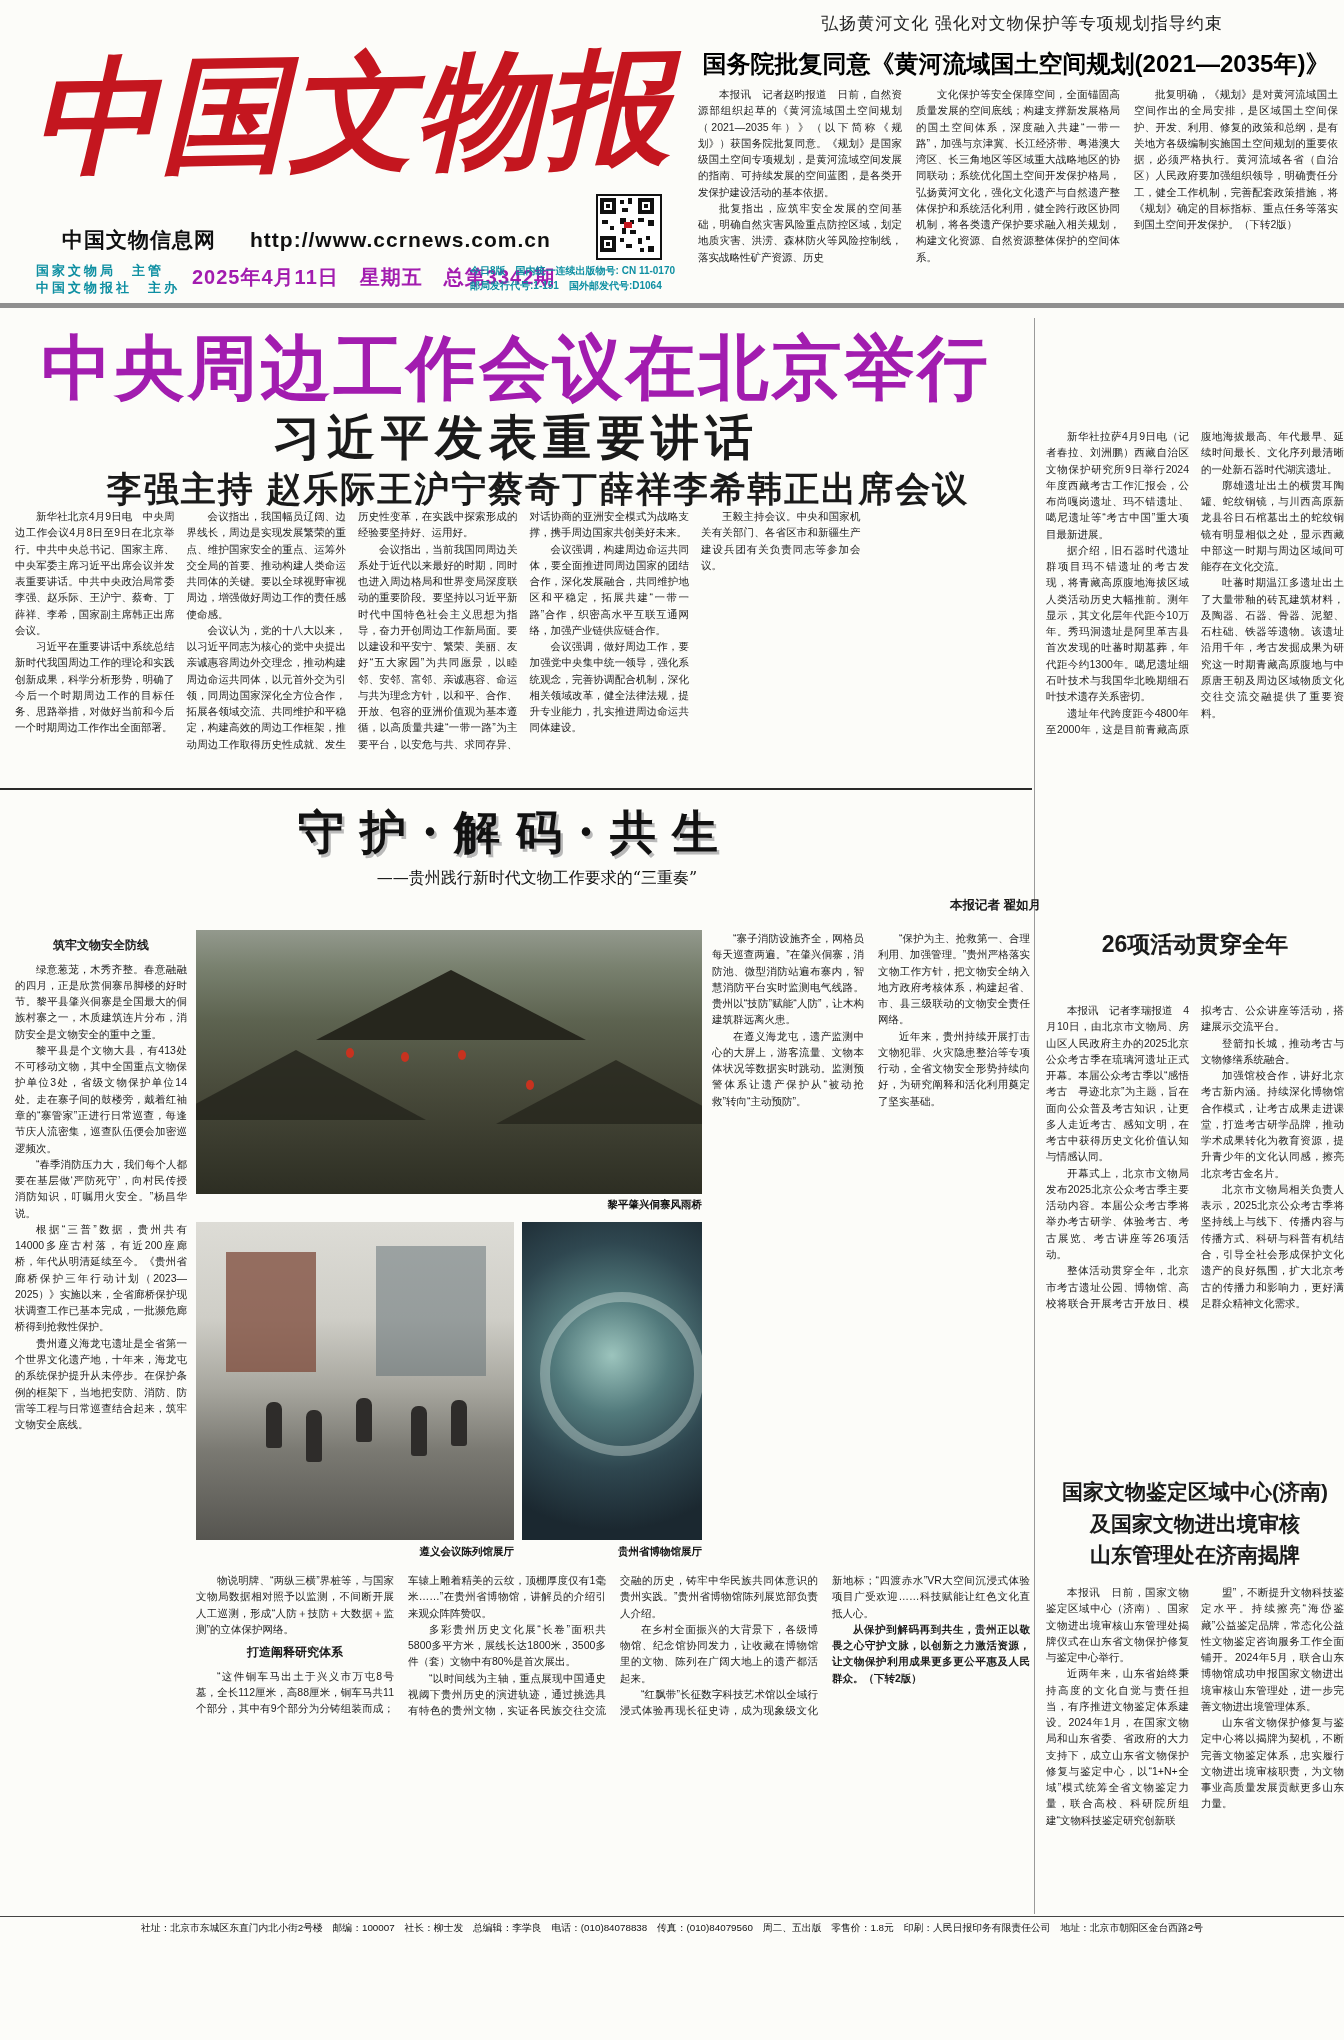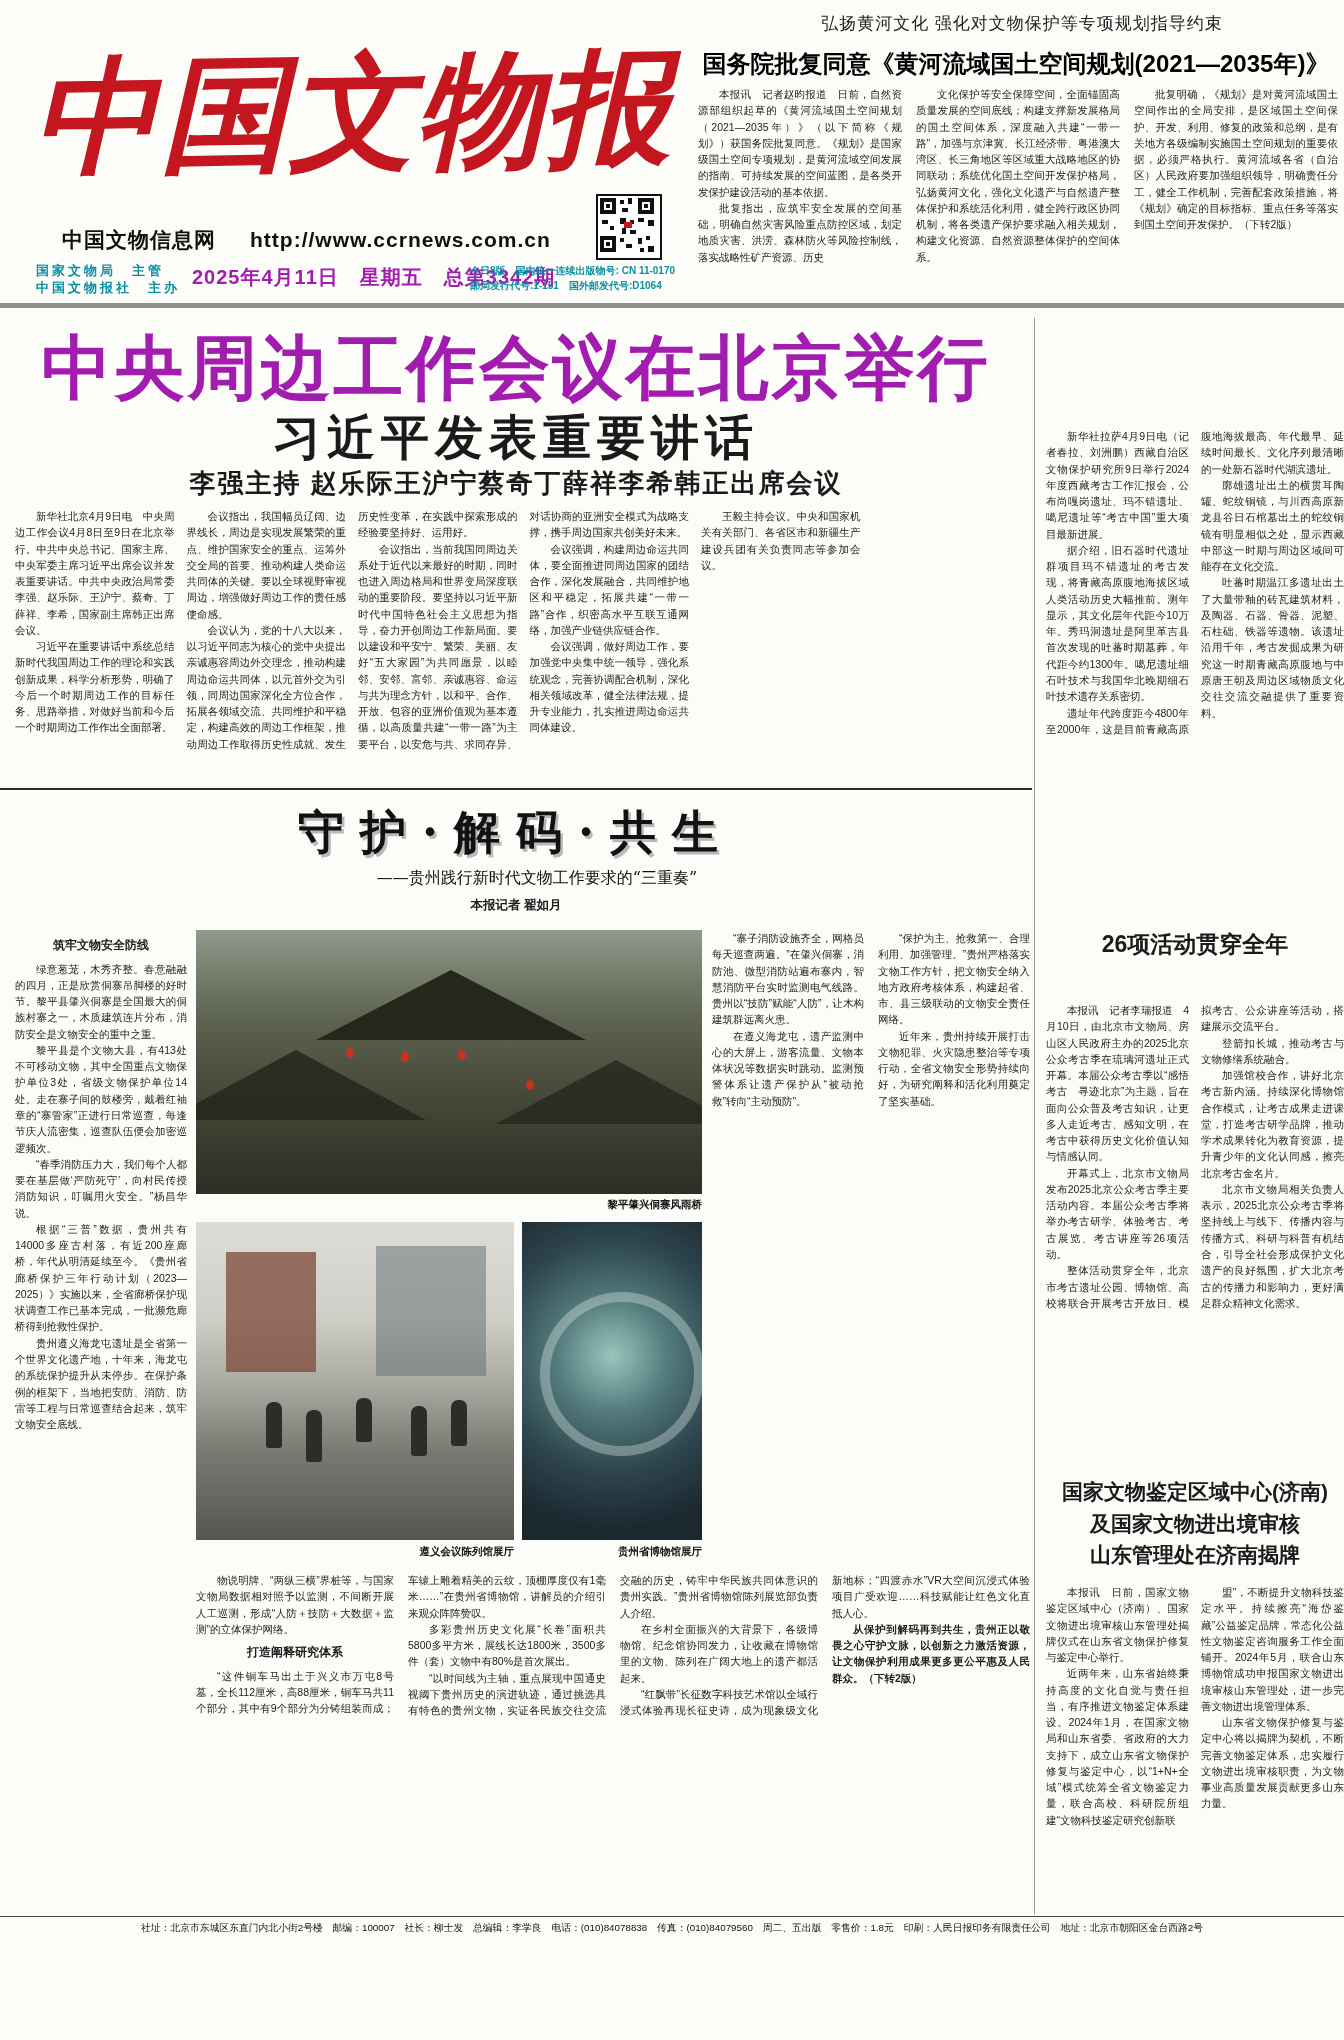--- a/index.html
+++ b/index.html
@@ -25,30 +25,30 @@
     font-size:10.5px;line-height:1.55;text-align:justify;}
   .yr-body p,.body p{margin:0;text-indent:2em;}
   
   .body{font-size:10.5px;line-height:1.55;text-align:justify;color:#1c1c1c;}
   .subhead-inline{display:block;text-align:center;font-weight:bold;font-size:12px;margin:6px 0;text-indent:0;}
   
   .vrule{left:1034px;top:318px;width:1px;height:1596px;background:#9a9a9a;}
   .central-headline{left:0;top:322px;width:1032px;text-align:center;font-size:70px;font-weight:900;
     letter-spacing:3px;color:#a21caf;}
   .central-sub{left:0;top:406px;width:1032px;text-align:center;font-size:48px;font-weight:bold;letter-spacing:6px;}
-  .central-deck{left:0;top:466px;width:1032px;text-align:center;font-size:26px;font-weight:bold;letter-spacing:2px;}
+  .central-deck{left:0;top:466px;width:1032px;text-align:center;font-size:35px;font-weight:bold;letter-spacing:2px;padding-left:22px;}
   .central-body{left:15px;top:508px;width:674px;height:260px;column-count:4;column-gap:12px;}
   .feature-rule{left:0;top:788px;width:1032px;height:2px;background:#2a2a2a;}
   
   .feature-headline{left:0;top:802px;width:1032px;text-align:center;
     font-family:"DejaVu Serif","Liberation Serif",serif;font-weight:bold;font-size:46px;
     letter-spacing:16px;color:#111;text-shadow:2.5px 2.5px 0 #b9b9b9;}
   .feature-subtitle{left:0;top:868px;width:1032px;text-align:center;
     font-family:"DejaVu Serif","Liberation Serif",serif;font-size:16px;color:#111;padding-left:21px;}
-  .feature-byline{left:0;top:897px;width:1032px;text-align:center;font-size:12.5px;font-weight:bold;}
+  .feature-byline{left:9px;top:897px;width:1032px;text-align:right;font-size:12.5px;font-weight:bold;}
   .f-left-col{left:15px;top:930px;width:172px;height:980px;}
   .photo{background:#666;}
   .photo1{left:196px;top:930px;width:506px;height:264px;overflow:hidden;
     background:linear-gradient(180deg,#93998d 0%,#79816f 14%,#5d6350 34%,#4a4c3c 58%,#393a2d 82%,#2d2e23 100%);}
   .roof{position:absolute;background:#26261d;}
   .r1{left:120px;top:40px;width:270px;height:70px;clip-path:polygon(50% 0,100% 100%,0 100%);}
   .r2{left:-30px;top:120px;width:260px;height:70px;clip-path:polygon(50% 0,100% 100%,0 100%);opacity:.85;}
   .r3{left:300px;top:130px;width:240px;height:64px;clip-path:polygon(50% 0,100% 100%,0 100%);opacity:.8;}
   .lantern{position:absolute;width:8px;height:10px;border-radius:50%;background:#c8321f;}
   .cap{font-size:10.5px;font-weight:bold;color:#111;}

